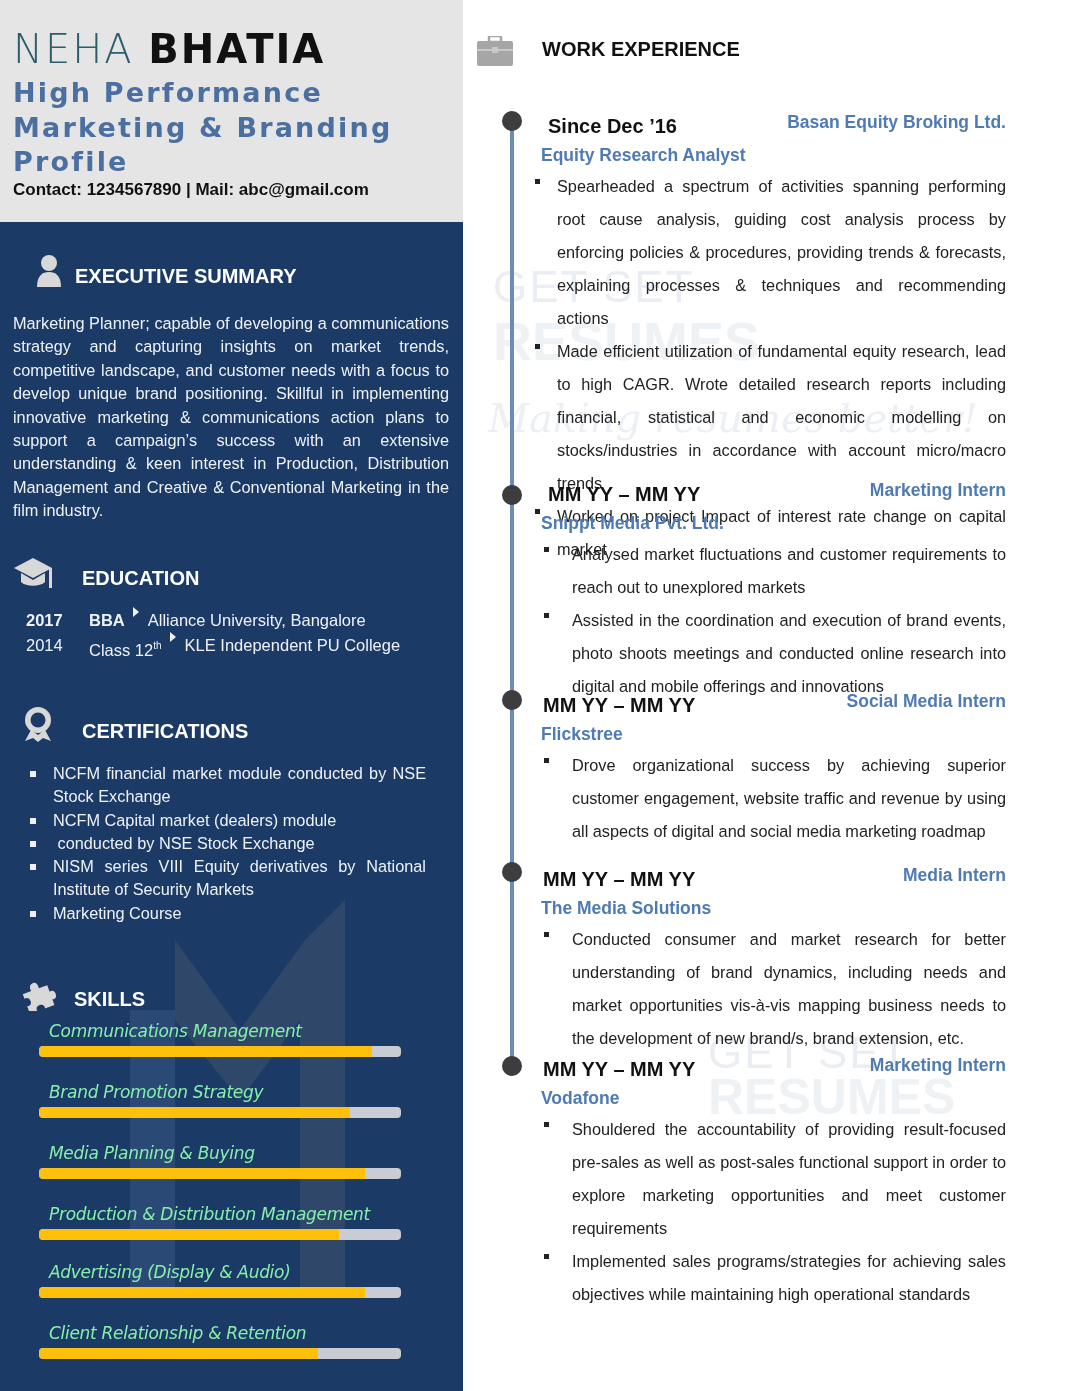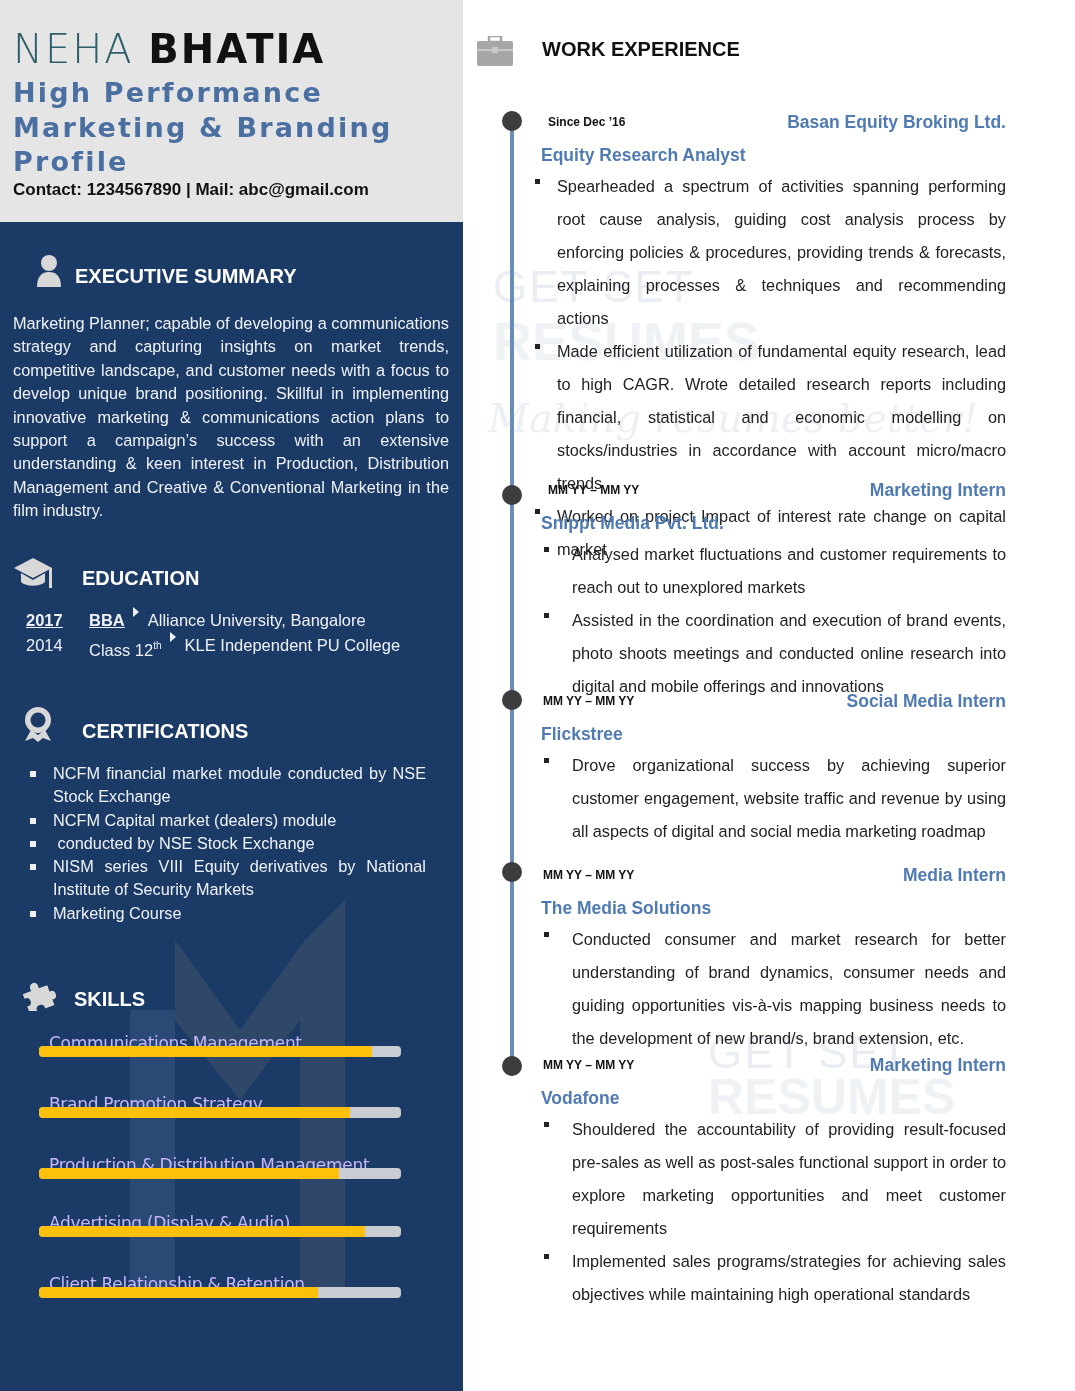--- a/index.html
+++ b/index.html
@@ -16,46 +16,46 @@
   .contact { position: absolute; left: 13px; top: 180px; font-size: 17px; font-weight: 700; color: #111; white-space: nowrap; font-family: "Liberation Sans", sans-serif; }
 
   .sec-head { position: absolute; display: flex; align-items: flex-end; color: #fff; font-weight: 700; font-size: 20px; font-family: "Liberation Sans", sans-serif; white-space: nowrap; }
   .sec-head .ico { display: inline-block; position: relative; }
 
   .summary { position: absolute; left: 13px; top: 312px; width: 436px; color: #eef2f8; font-size: 16.3px; line-height: 23.4px; text-align: justify; font-family: "Liberation Sans", sans-serif; }
 
   .edu { position: absolute; left: 26px; top: 608px; color: #eef2f8; font-size: 16.5px; line-height: 25px; font-family: "Liberation Sans", sans-serif; }
   .edu-row { display: flex; white-space: nowrap; }
   .edu-year { width: 63px; }
-  .edu-row.b .edu-year, .edu-row.b .edu-deg { font-weight: 700; text-decoration: underline; }
+  .edu-row.b .edu-year, .edu-row.b .edu-deg { font-weight: 700; }
   .edu-arrow { display: inline-block; width: 0; height: 0; border-top: 5px solid transparent; border-bottom: 5px solid transparent; border-left: 6px solid #eef2f8; margin: 0 9px 0 8px; vertical-align: middle; position: relative; top: -1px; }
   sup { font-size: 10px; }
 
   .certs { position: absolute; left: 26px; top: 762px; width: 400px; color: #eef2f8; font-size: 16.3px; line-height: 23.3px; font-family: "Liberation Sans", sans-serif; list-style: none; }
   .certs li { position: relative; padding-left: 27px; text-align: justify; }
   .certs li::before { content: ""; position: absolute; left: 4px; top: 9px; width: 6px; height: 6px; background: #eef2f8; }
 
   .skills { position: absolute; left: 39px; top: 1017px; width: 362px; }
   .skill { height: 61px; position: relative; }
-  .skill-label { position: absolute; left: 10px; top: 16px; color: #c4b5fd; font-size: 17px; white-space: nowrap; font-family: "DejaVu Sans", sans-serif; letter-spacing: -0.3px; }
+  .skill-label { position: absolute; left: 10px; top: 4px; color: #86efac; font-style: italic; font-size: 17px; white-space: nowrap; font-family: "DejaVu Sans", sans-serif; letter-spacing: -0.3px; }
   .skill-track { position: absolute; left: 0; top: 29px; width: 362px; height: 11px; background: #c9ccd2; border-radius: 4px; overflow: hidden; }
   .skill-fill { height: 100%; background: #ffc00b; border-radius: 4px 0 0 4px; }
 
   .wm-left { position: absolute; left: 130px; top: 900px; width: 215px; height: 390px; opacity: 0.18; pointer-events: none; }
 
   
   .right { position: absolute; left: 463px; top: 0; width: 612px; height: 1391px; background: #fff; }
   .wx-head { position: absolute; left: 14px; top: 36px; display: flex; align-items: center; }
   .wx-title { position: absolute; left: 79px; top: 38px; font-size: 20px; font-weight: 700; color: #111; font-family: "Liberation Sans", sans-serif; white-space: nowrap; text-align: center; }
 
   .timeline { position: absolute; left: 47px; top: 122px; width: 4px; height: 945px; background: #6b8cb8; }
   .dot { position: absolute; left: 39px; width: 20px; height: 20px; border-radius: 50%; background: #3d3d3f; }
 
   .job { position: absolute; left: 78px; width: 465px; font-family: "Liberation Sans", sans-serif; }
-  .job-date { position: absolute; top: 0; font-size: 12px; font-weight: 700; color: #111; white-space: nowrap; }
+  .job-date { position: absolute; top: 0; font-size: 20px; font-weight: 700; color: #111; white-space: nowrap; }
   .job-right { position: absolute; right: 0; top: -3px; font-size: 17.5px; font-weight: 700; color: #4f7ab2; white-space: nowrap; }
   .job-sub { position: absolute; left: 0; top: 30px; font-size: 17.5px; font-weight: 700; color: #4f7ab2; white-space: nowrap; }
   .job-bullets { position: absolute; left: 0; top: 55px; width: 465px; list-style: none; font-size: 16.3px; line-height: 33px; color: #222; }
   .job-bullets li { position: relative; padding-left: 31px; text-align: justify; }
   .job-bullets li::before { content: ""; position: absolute; left: 3px; top: 9px; width: 5px; height: 5px; background: #222; }
   .job-bullets.wide li { padding-left: 16px; }
   .job-bullets.wide li::before { left: -6px; }
 
   .wm-right { position: absolute; pointer-events: none; color: #dde3ea; font-family: "Liberation Sans", sans-serif; white-space: nowrap; }
 </style>
@@ -144,20 +144,26 @@
     <div class="skill">
       <div class="skill-label">Communications Management</div>
       <div class="skill-track">
           <div class="skill-fill" style="width: 92%;"></div>
         </div>
     </div>
     <div class="skill">
       <div class="skill-label">Brand Promotion Strategy</div>
       <div class="skill-track">
           <div class="skill-fill" style="width: 86%;"></div>
+        </div>
+    </div>
+    <div class="skill">
+      <div class="skill-label">Media Planning &amp; Buying</div>
+      <div class="skill-track">
+          <div class="skill-fill" style="width: 90%;"></div>
         </div>
     </div>
     <div class="skill" style="height:58px">
       <div class="skill-label">Production &amp; Distribution Management</div>
       <div class="skill-track">
           <div class="skill-fill" style="width: 83%;"></div>
         </div>
     </div>
     <div class="skill">
       <div class="skill-label">Advertising (Display &amp; Audio)</div>
@@ -229,21 +235,21 @@
     <ul class="job-bullets">
       <li>Drove organizational success by achieving superior customer engagement, website traffic and revenue by using all aspects of digital and social media marketing roadmap</li>
     </ul>
   </div>
 
   <div class="job" style="top:868px;">
     <div class="job-date" style="left:2px;">MM YY – MM YY</div>
     <div class="job-right">Media Intern</div>
     <div class="job-sub">The Media Solutions</div>
     <ul class="job-bullets">
-      <li>Conducted consumer and market research for better understanding of brand dynamics, consumer needs and guiding opportunities vis-à-vis mapping business needs to the development of new brand/s, brand extension, etc.</li>
+      <li>Conducted consumer and market research for better understanding of brand dynamics, including needs and market opportunities vis-à-vis mapping business needs to the development of new brand/s, brand extension, etc.</li>
     </ul>
   </div>
 
   <div class="job" style="top:1058px;">
     <div class="job-date" style="left:2px;">MM YY – MM YY</div>
     <div class="job-right">Marketing Intern</div>
     <div class="job-sub">Vodafone</div>
     <ul class="job-bullets">
       <li>Shouldered the accountability of providing result-focused pre-sales as well as post-sales functional support in order to explore marketing opportunities and meet customer requirements</li>
       <li>Implemented sales programs/strategies for achieving sales objectives while maintaining high operational standards</li>

